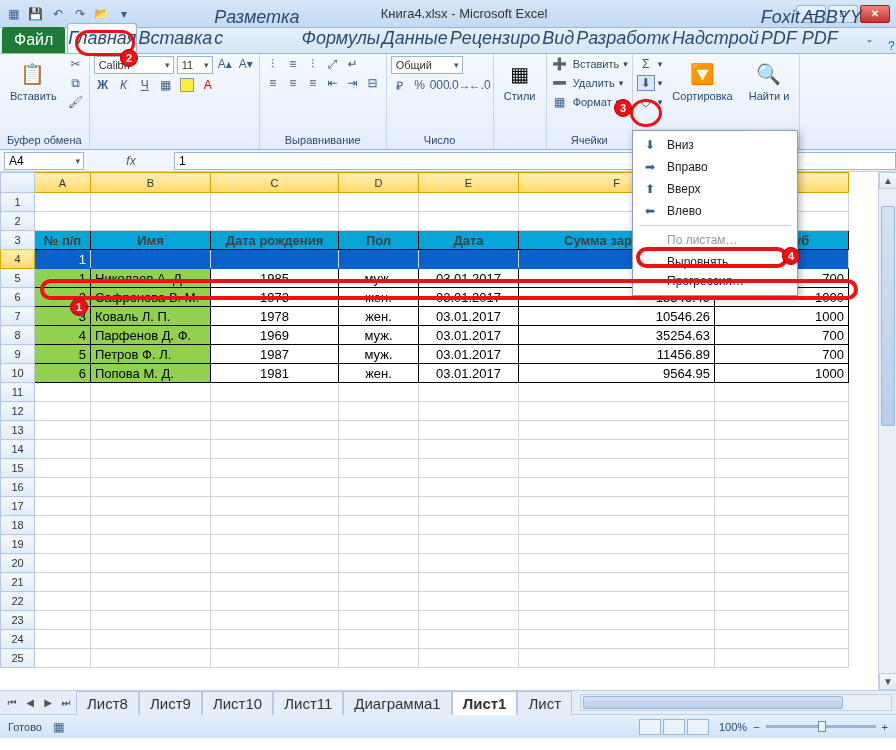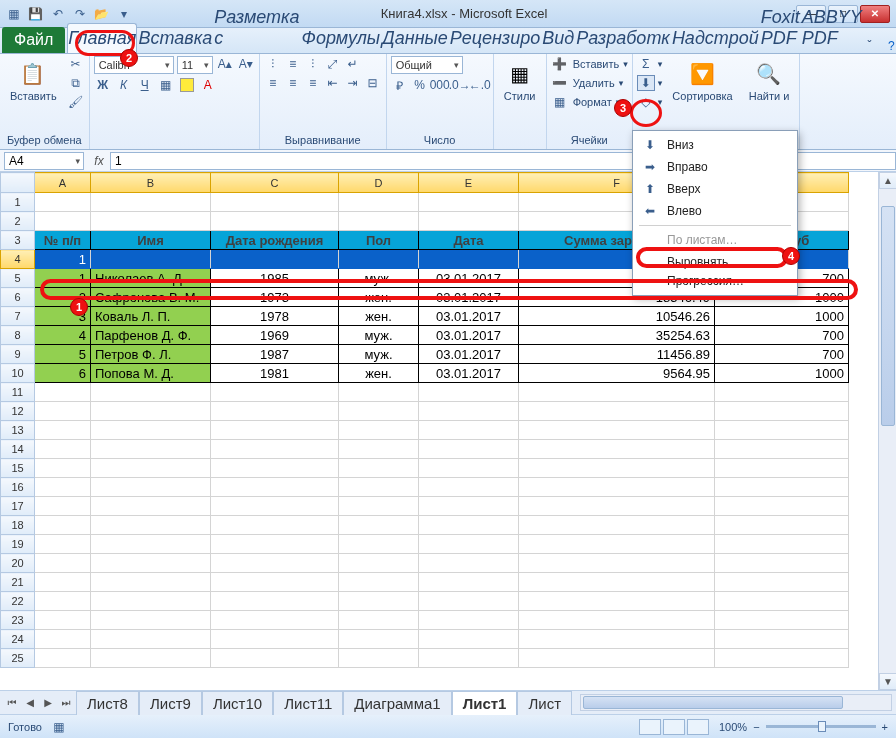--- a/index.html
+++ b/index.html
@@ -35,21 +35,21 @@
   .ic16 { width:18px; height:16px; display:inline-flex; align-items:center; justify-content:center; font-size:12px; color:#3a5e8c;}
   .combo { height:18px; border:1px solid #9ab6d6; background:#fff; font-size:11px; padding:0 16px 0 4px; display:flex; align-items:center; position:relative; color:#333;}
   .combo::after{content:"▾"; position:absolute; right:3px; font-size:9px; color:#555;}
   .swatch { width:14px; height:14px; border:1px solid #999; display:inline-block;}
 
   
   .cells-group .stack-row { gap:4px; }
   .cells-group .lbl-inline { font-size:11px; color:#2a4a75;}
 
   
-  .fbar { height:22px; border-bottom:1px solid #bcd0e8; background:#f2f6fc; display:flex; align-items:center;}
+  .fbar { height:22px; border-bottom:1px solid #bcd0e8; background:#f2f6fc; display:flex; align-items:center;gap:32px;}
   .namebox { width:80px; height:18px; margin:0 4px; border:1px solid #9ab6d6; background:#fff; display:flex; align-items:center; padding:0 4px; font-size:12px; position:relative;}
   .namebox::after{content:"▾"; position:absolute; right:3px; font-size:9px; color:#555;}
   .fbar .fx { width:22px; text-align:center; color:#555; font-style:italic;}
   .fbar .formula { flex:1; height:18px; border:1px solid #9ab6d6; background:#fff; padding:0 4px; font-size:12px; display:flex; align-items:center;}
 
   
   .grid-area { position:relative; height: 518px; overflow:hidden; background:#fff;}
   table.sheet { border-collapse:collapse; table-layout:fixed; width: 848px; }
   .colhead th, .rowhead { background:linear-gradient(#f4f8fd,#e0ecf9); border:1px solid #b5c9e2; font-weight:normal; font-size:11px; color:#333; }
   .colhead th { height:20px; }

